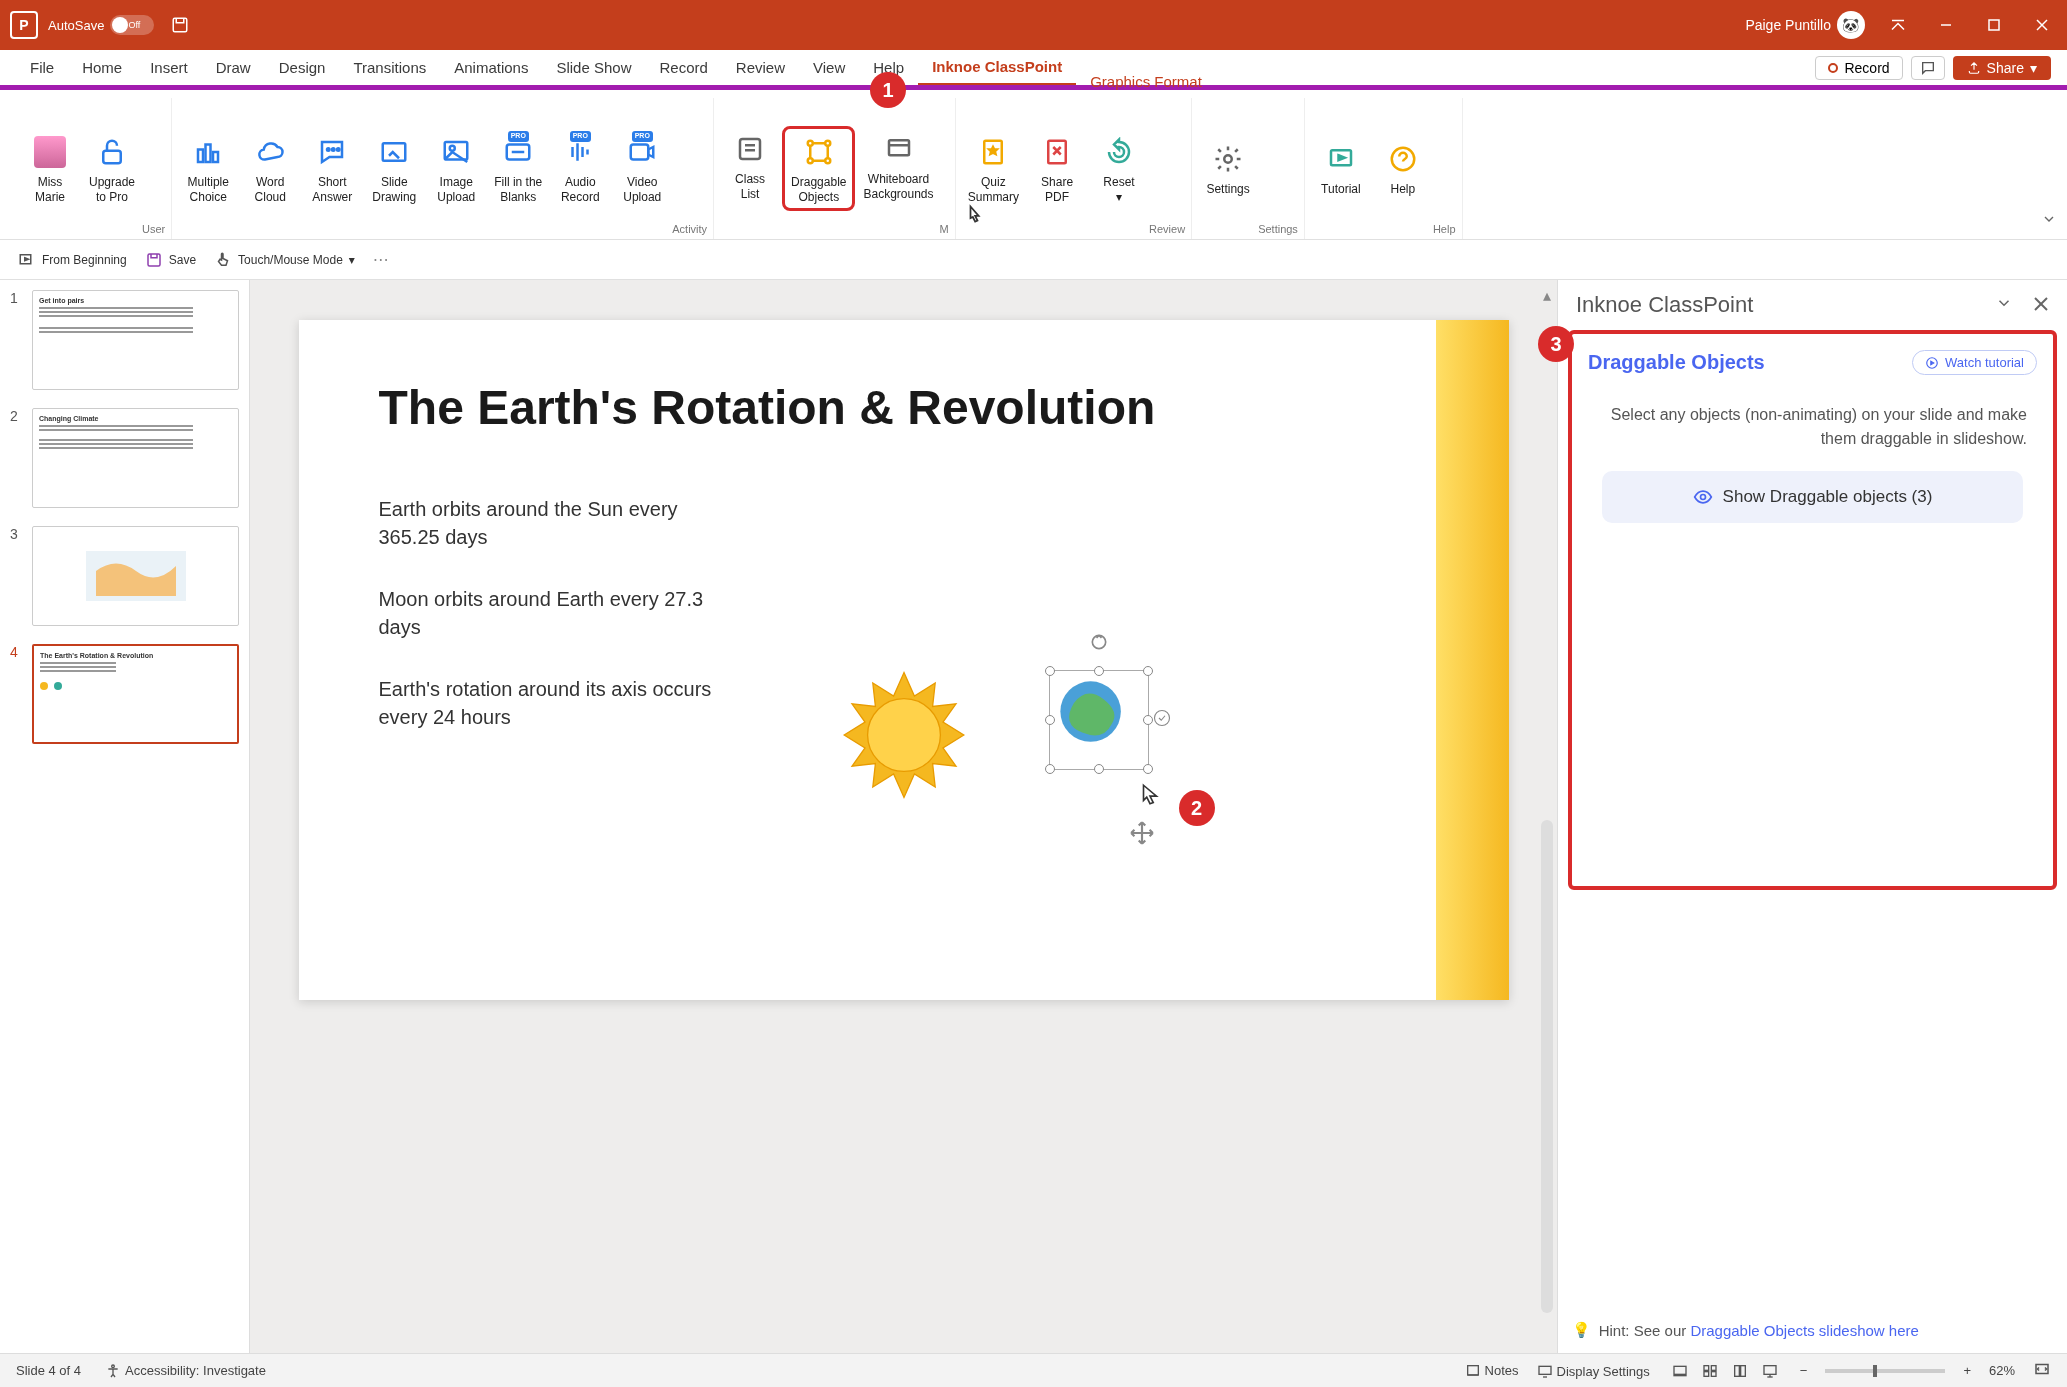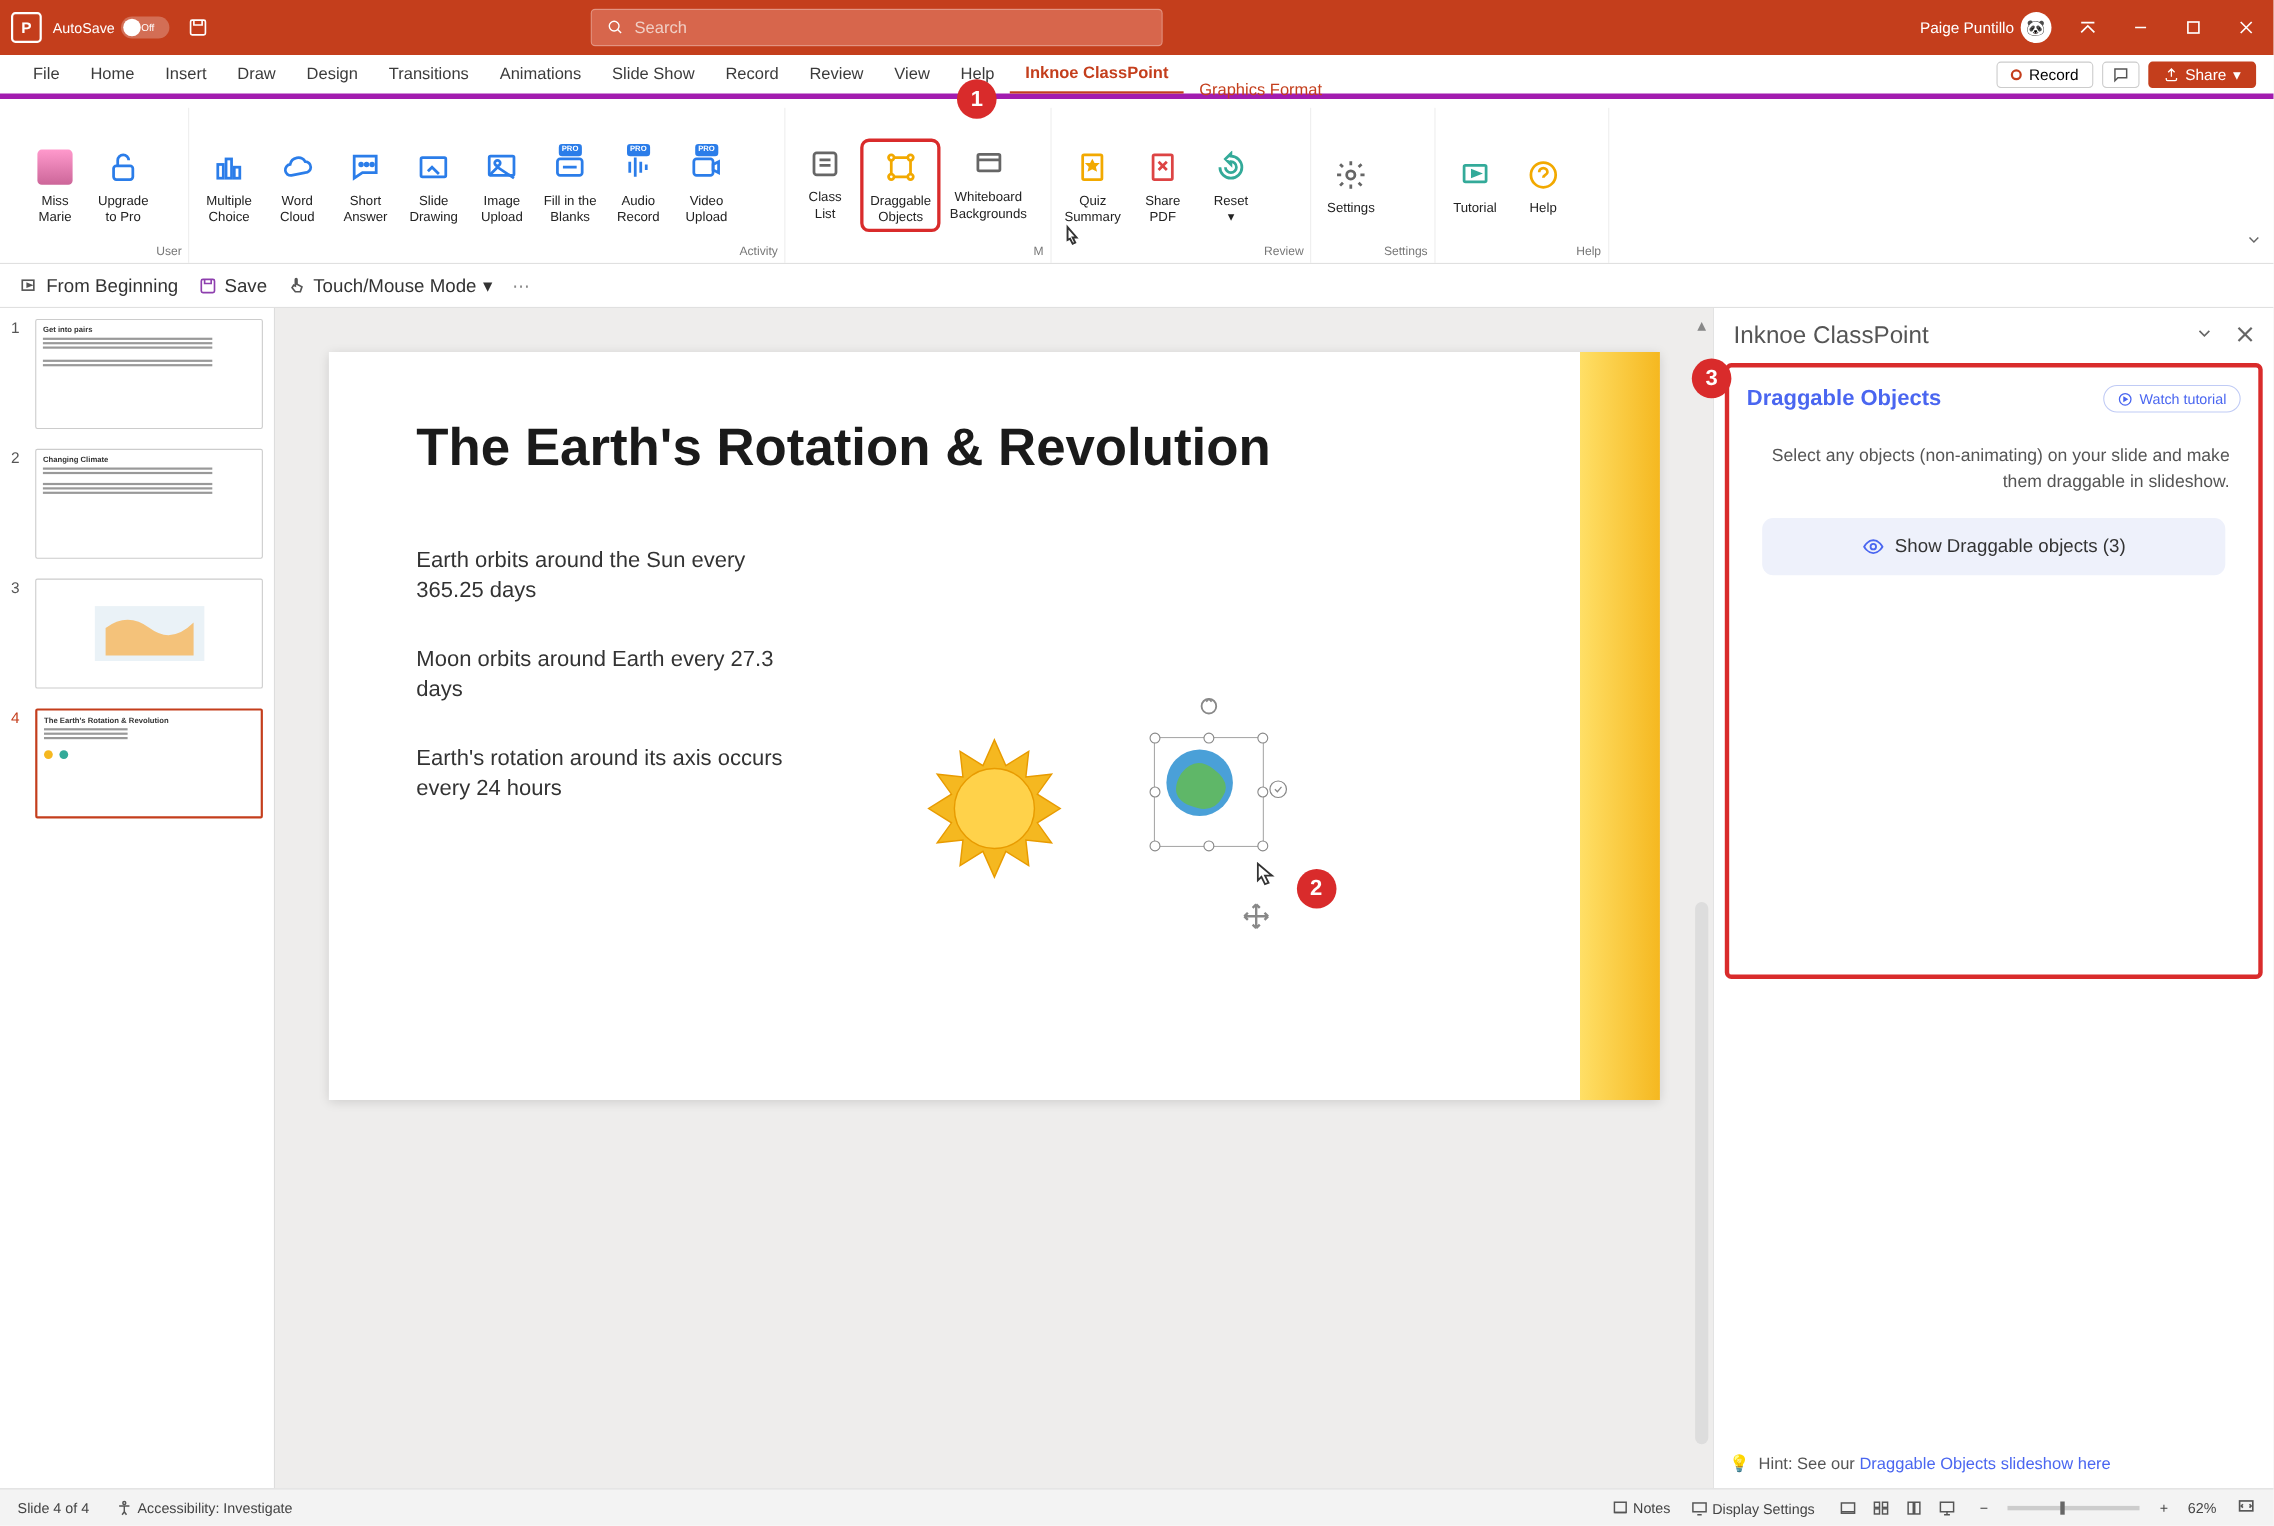--- a/index.html
+++ b/index.html
@@ -41,21 +41,21 @@
 .rbtn { display:flex; flex-direction:column; align-items:center; justify-content:flex-start; padding: 4px 6px; font-size:12px; color:#222; cursor:pointer; text-align:center; line-height:1.2; min-width:60px; }
 .rbtn .ricon { width:38px; height:38px; display:flex; align-items:center; justify-content:center; margin-bottom:4px; position:relative; }
 .rbtn .pro-badge { position:absolute; top:-2px; font-size:7px; background:#2b7de9; color:#fff; padding:1px 3px; border-radius:3px; font-weight:bold; }
 .rglabel { font-size:11px; color:#777; margin-top:auto; padding-bottom:4px; }
 .hl-1 { border: 3px solid #d92b2b; border-radius: 8px; }
 .callout { position:absolute; width:36px; height:36px; background:#d92b2b; color:#fff; border-radius:50%; display:flex; align-items:center; justify-content:center; font-weight:bold; font-size:20px; z-index:10; }
 .ribbon-expand { position:absolute; right:10px; bottom:8px; }
 
 
 .qbar { display:flex; align-items:center; gap: 18px; padding: 6px 18px; border-bottom:1px solid #e0e0e0; background:#fff; height:40px; }
-.qitem { display:flex; align-items:center; gap:6px; font-size:17px; cursor:pointer; color:#333; }
+.qitem { display:flex; align-items:center; gap:6px; font-size:12px; cursor:pointer; color:#333; }
 
 
 .main { flex:1; display:flex; overflow:hidden; background:#f0efef; }
 .thumbs { width: 250px; background:#fff; border-right:1px solid #ddd; padding: 10px; overflow-y:auto; }
 .thumb { display:flex; gap: 8px; margin-bottom: 18px; align-items:flex-start; }
 .thumb .num { font-size:14px; color:#555; width:14px; }
 .thumb .prev { flex:1; height:100px; border:1px solid #ccc; border-radius:2px; background:#fff; padding:6px; font-size:6px; color:#333; overflow:hidden; }
 .thumb.selected .prev { border:2px solid #c43e1c; }
 .thumb.selected .num { color:#c43e1c; }
 
@@ -116,27 +116,20 @@
       <span>AutoSave</span>
       <div class="toggle">
           <span class="off-text">Off</span>
         </div>
     </div>
     <div class="save-icon">
       <svg width="18" height="18" viewBox="0 0 24 24" fill="none" stroke="#fff" stroke-width="2">
           <rect x="3" y="3" width="18" height="18" rx="2"></rect>
           <path d="M7 3v6h10V3"></path>
         </svg>
-    </div>
-    <div class="searchbox">
-      <svg width="16" height="16" viewBox="0 0 24 24" fill="none" stroke="#fff" stroke-width="2">
-          <circle cx="10" cy="10" r="7"></circle>
-          <line x1="20" y1="20" x2="15" y2="15"></line>
-        </svg>
-      <input placeholder="Search" style="">
     </div>
     <div class="title-right">
       <div class="user">
         <span>Paige Puntillo</span>
         <div class="avatar">🐼</div>
       </div>
       <div class="win-btn">
         <svg width="18" height="18" viewBox="0 0 24 24" stroke="#fff" fill="none" stroke-width="2">
             <path d="M4 18 L12 10 L20 18"></path>
             <line x1="4" y1="6" x2="20" y2="6"></line>

